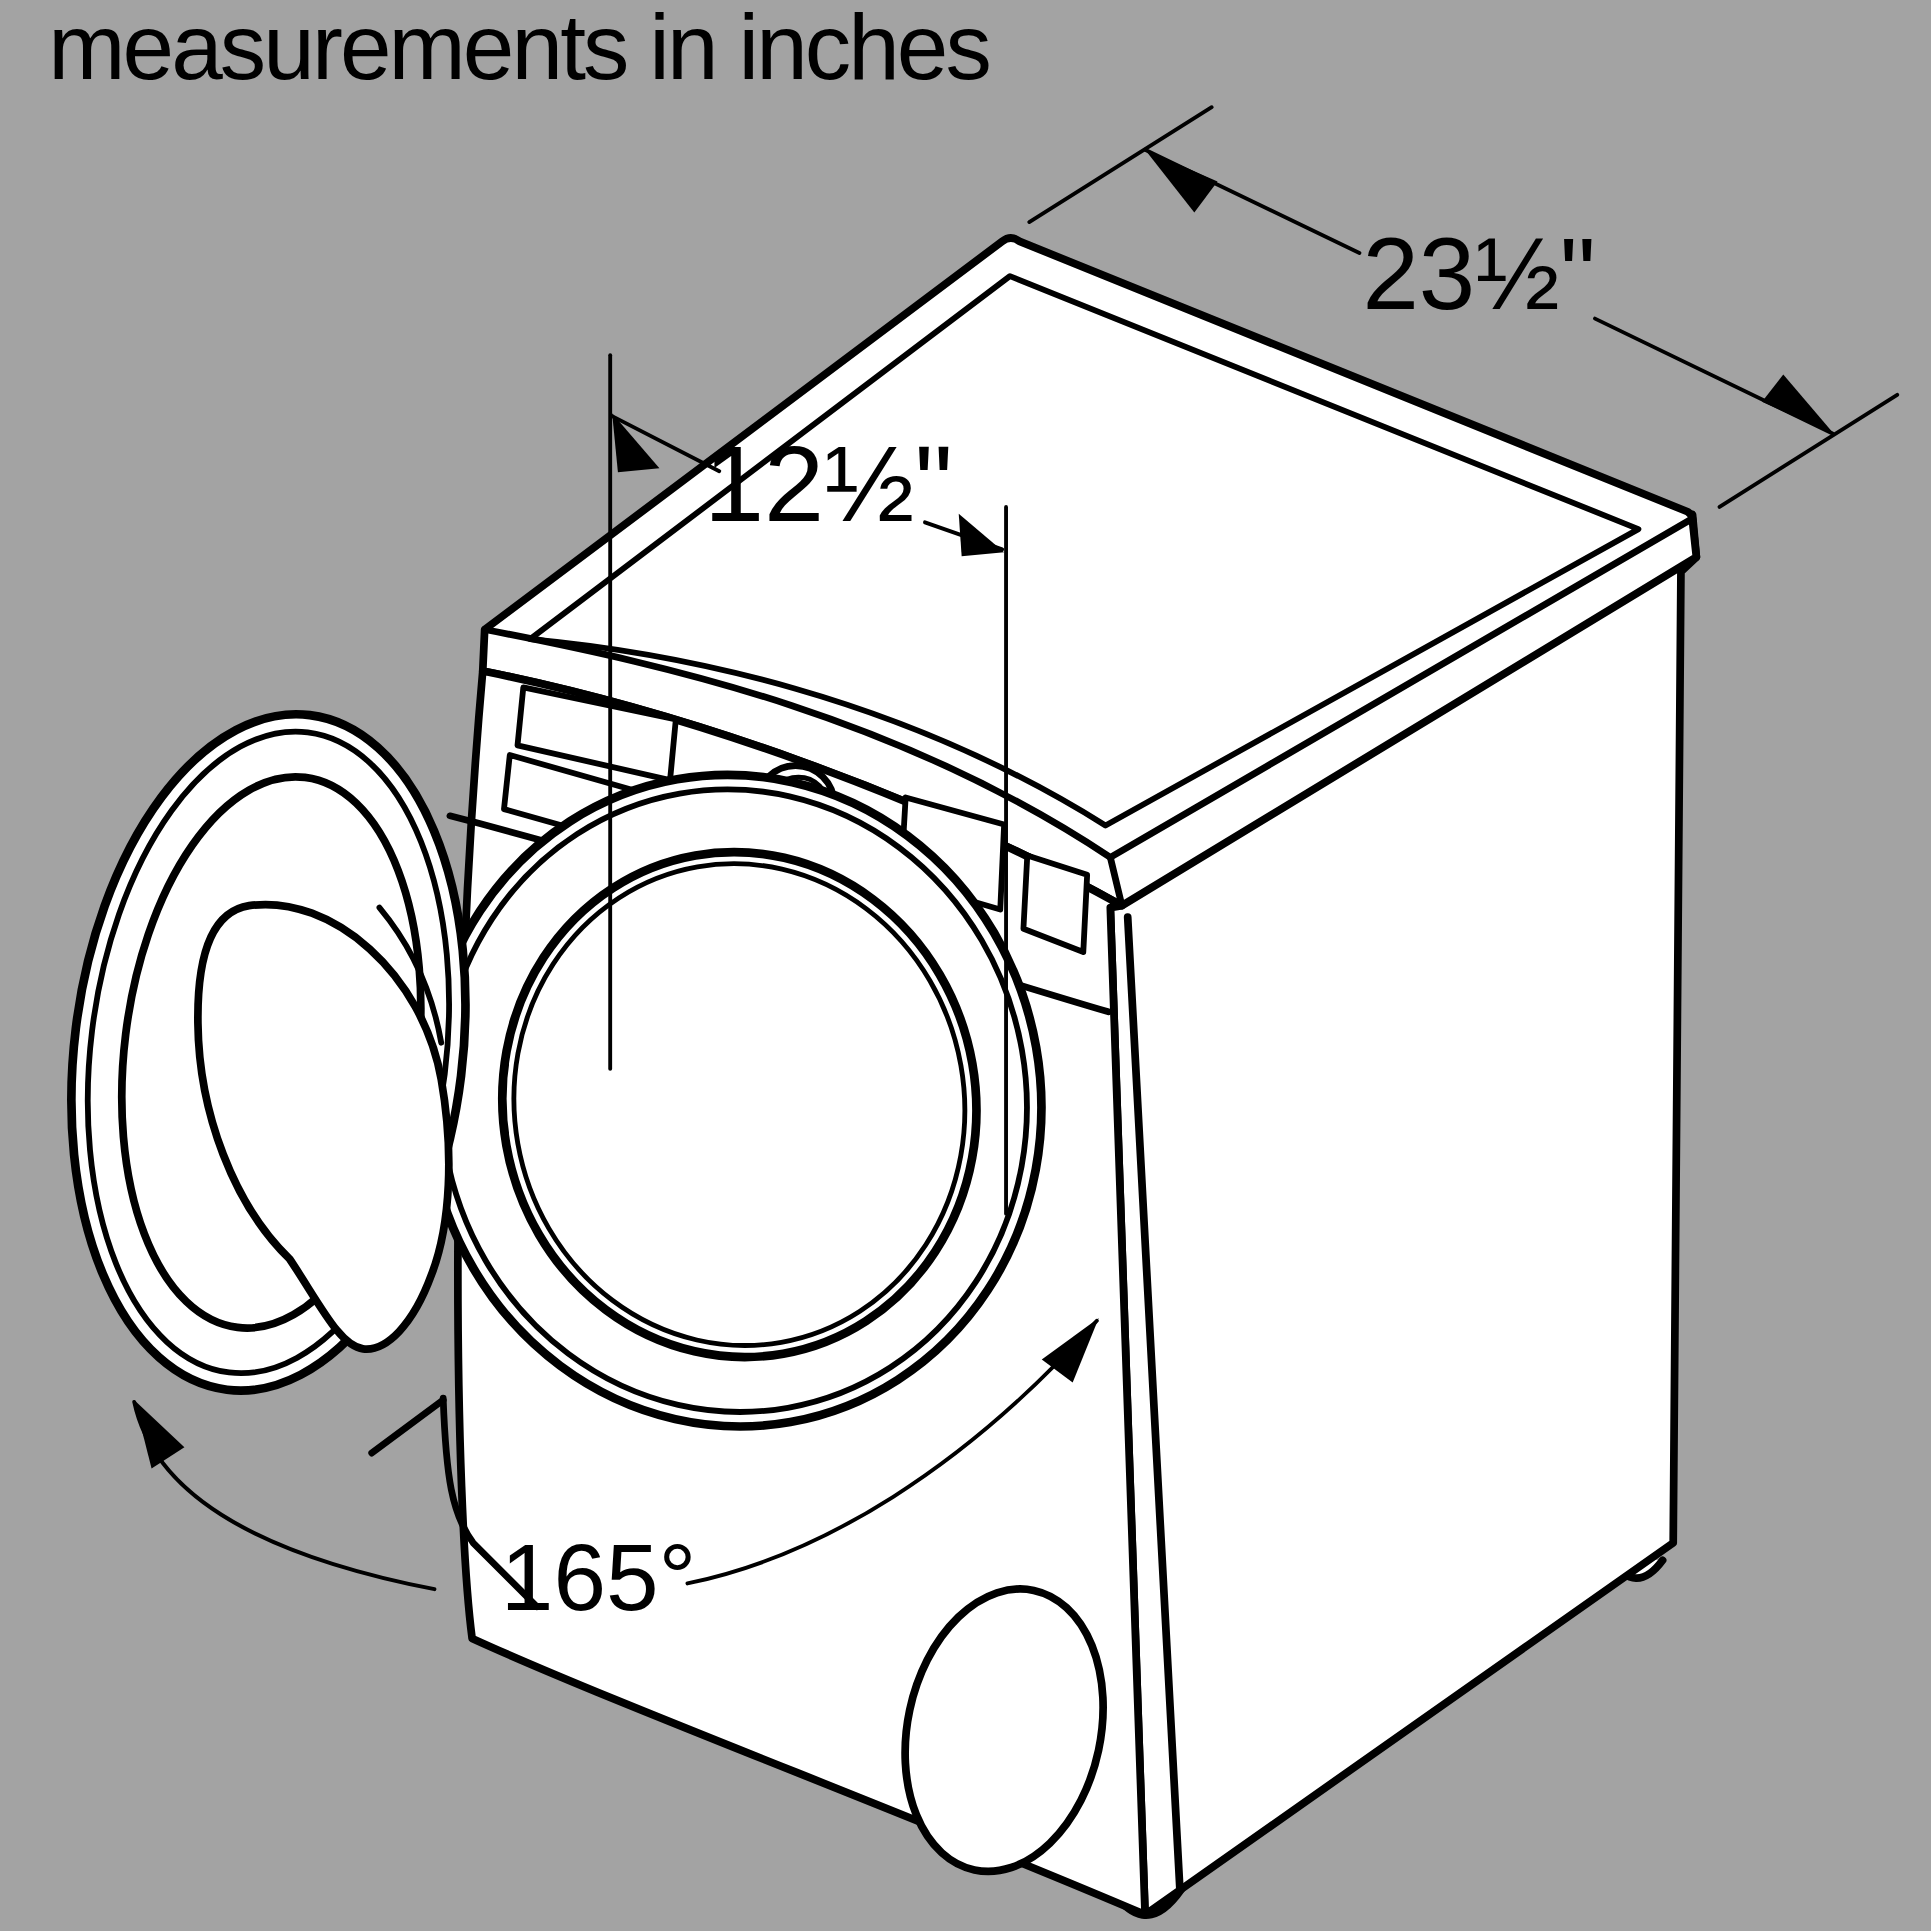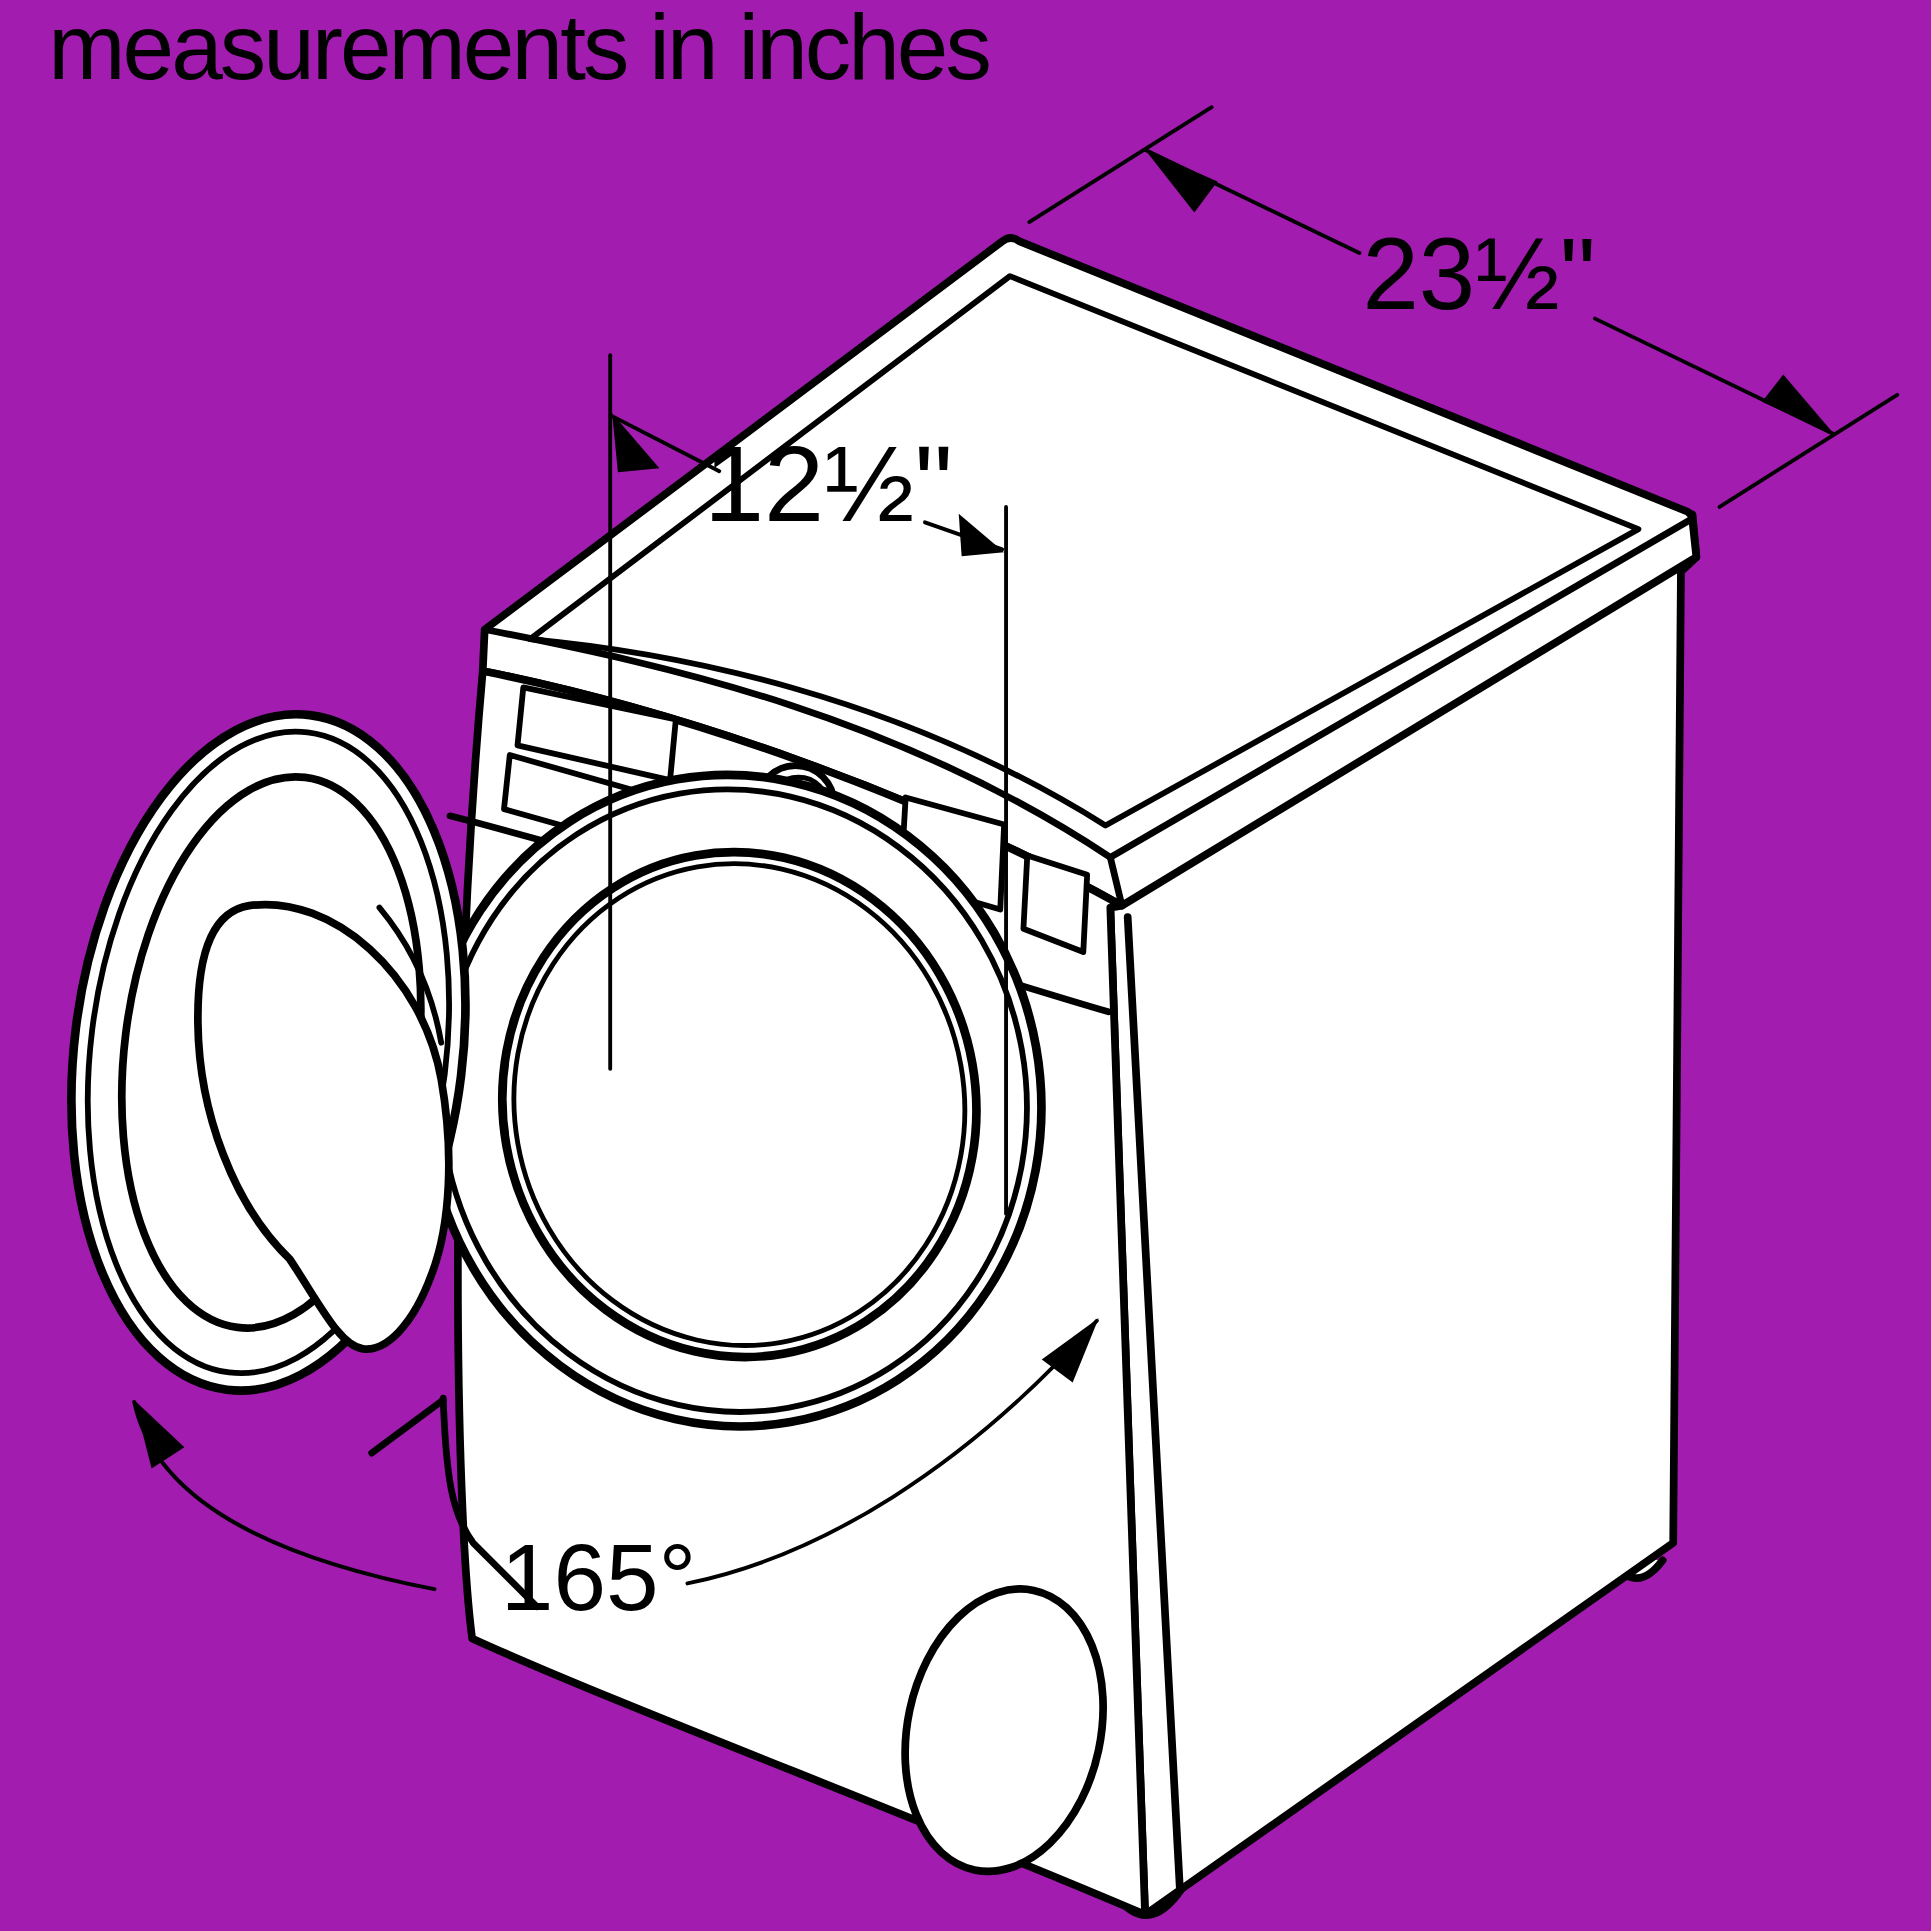--- a/index.html
+++ b/index.html
@@ -1,20 +1,20 @@
 <!DOCTYPE html>
 <html><head>
 <meta charset="utf-8">
 <style>
   html, body { margin: 0; padding: 0; background: #ffffff; }
   .canvas {
     position: relative;
     width: 1931px;
     height: 1931px;
-    background: #a21caf;
+    background: #a3a3a3;
     font-family: "Liberation Sans", sans-serif;
     overflow: hidden;
   }
   svg { display: block; }
   .title-text {
     font-family: "Liberation Sans", sans-serif;
     font-size: 96px;
     letter-spacing: -3px;
     fill: #000000;
   }

